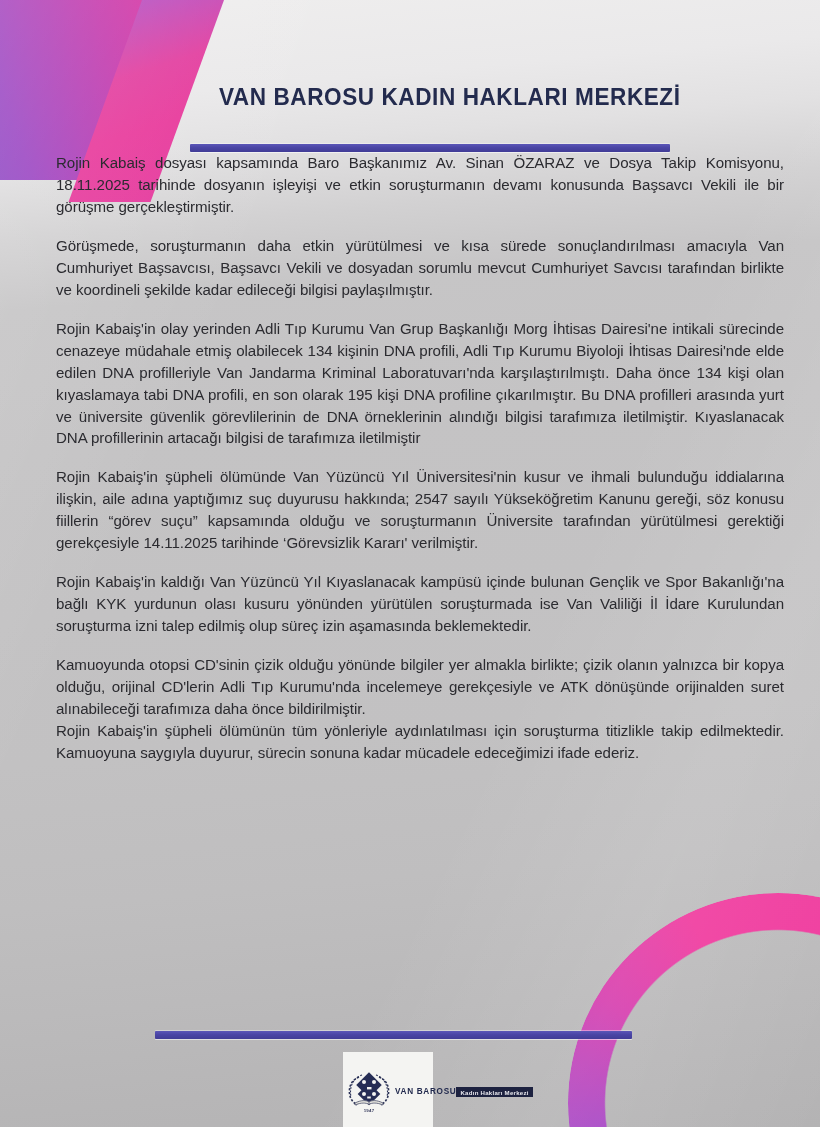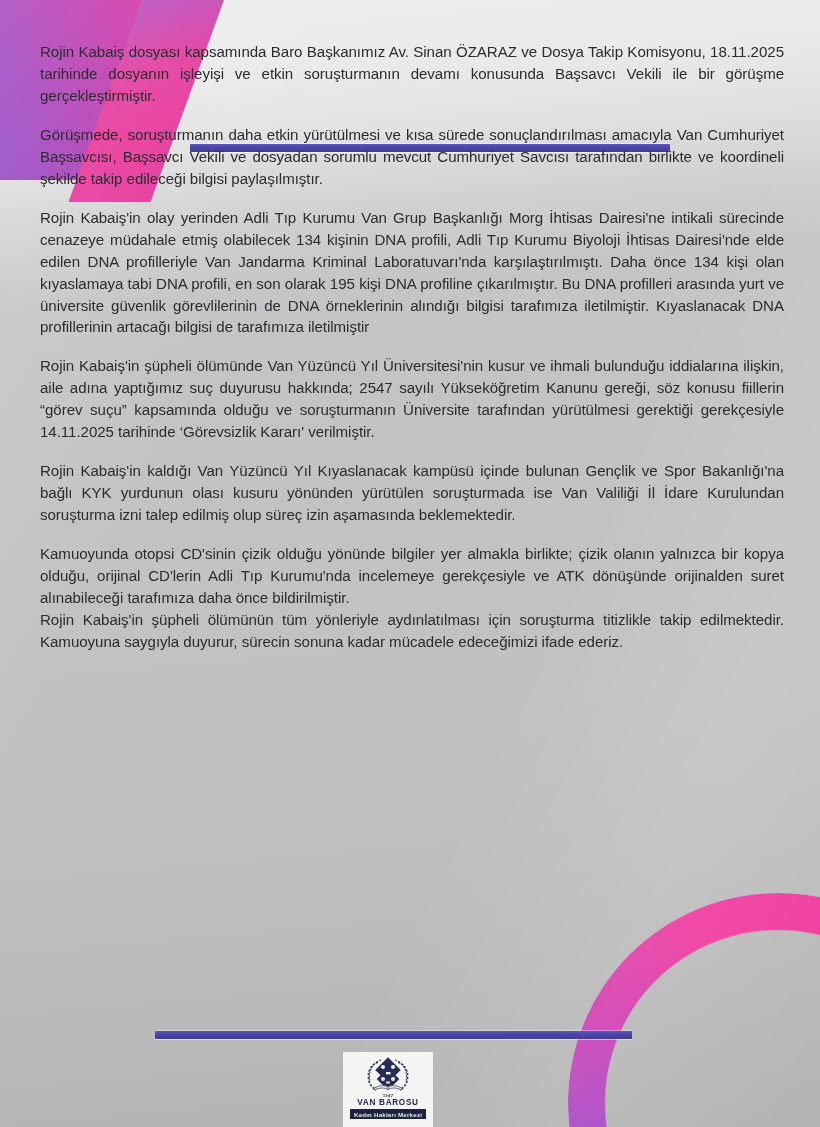--- a/index.html
+++ b/index.html
@@ -124,21 +124,21 @@
     top: 1031px;
     width: 477px;
     z-index: 4;
   }
 
   
   .body-copy {
     position: relative;
     z-index: 4;
     margin: 0;
-    padding: 41px 36px 0 40px;
+    padding: 41px 36px 0 56px;
   }
   .body-copy p {
     margin: 0 0 17px 0;
     font-size: 15.1px;
     line-height: 1.455;
     color: #2b2b30;
     text-align: justify;
     text-justify: inter-word;
     letter-spacing: -0.05px;
     font-family: "Liberation Sans", "DejaVu Sans", sans-serif;
@@ -149,21 +149,21 @@
   
   .logo-card {
     position: absolute;
     z-index: 4;
     left: 343px;
     top: 1052px;
     width: 90px;
     height: 75px;
     background: #f4f4f2;
     display: flex;
-    flex-direction: column;
+    flex-direction: row;
     align-items: center;
     justify-content: flex-start;
     padding-top: 3px;
     box-sizing: border-box;
   }
   .crest {
     width: 52px;
     height: 42px;
     position: relative;
   }
@@ -207,25 +207,28 @@
   <div class="deco-layer">
     <div class="shape-a"></div>
     <div class="shape-b"></div>
     <div class="shape-arc-clip">
       <div class="shape-arc"></div>
     </div>
   </div>
 
   <div class="sheen"></div>
 
+  <header class="header">
+    <h1 class="doc-title">VAN BAROSU KADIN HAKLARI MERKEZİ</h1>
+  </header>
   <div class="rule rule-top"></div>
 
   <main class="body-copy">
     <p>Rojin Kabaiş dosyası kapsamında Baro Başkanımız Av. Sinan ÖZARAZ ve Dosya Takip Komisyonu, 18.11.2025 tarihinde dosyanın işleyişi ve etkin soruşturmanın devamı konusunda Başsavcı Vekili ile bir görüşme gerçekleştirmiştir.</p>
-    <p>Görüşmede, soruşturmanın daha etkin yürütülmesi ve kısa sürede sonuçlandırılması amacıyla Van Cumhuriyet Başsavcısı, Başsavcı Vekili ve dosyadan sorumlu mevcut Cumhuriyet Savcısı tarafından birlikte ve koordineli şekilde takip edileceği bilgisi paylaşılmıştır.</p>
+    <p>Görüşmede, soruşturmanın daha etkin yürütülmesi ve kısa sürede sonuçlandırılması amacıyla Van Cumhuriyet Başsavcısı, Başsavcı Vekili ve dosyadan sorumlu mevcut Cumhuriyet Savcısı tarafından birlikte ve koordineli şekilde kadar edileceği bilgisi paylaşılmıştır.</p>
     <p>Rojin Kabaiş'in olay yerinden Adli Tıp Kurumu Van Grup Başkanlığı Morg İhtisas Dairesi'ne intikali sürecinde cenazeye müdahale etmiş olabilecek 134 kişinin DNA profili, Adli Tıp Kurumu Biyoloji İhtisas Dairesi'nde elde edilen DNA profilleriyle Van Jandarma Kriminal Laboratuvarı'nda karşılaştırılmıştı. Daha önce 134 kişi olan kıyaslamaya tabi DNA profili, en son olarak 195 kişi DNA profiline çıkarılmıştır. Bu DNA profilleri arasında yurt ve üniversite güvenlik görevlilerinin de DNA örneklerinin alındığı bilgisi tarafımıza iletilmiştir. Kıyaslanacak DNA profillerinin artacağı bilgisi de tarafımıza iletilmiştir</p>
     <p>Rojin Kabaiş'in şüpheli ölümünde Van Yüzüncü Yıl Üniversitesi'nin kusur ve ihmali bulunduğu iddialarına ilişkin, aile adına yaptığımız suç duyurusu hakkında; 2547 sayılı Yükseköğretim Kanunu gereği, söz konusu fiillerin “görev suçu” kapsamında olduğu ve soruşturmanın Üniversite tarafından yürütülmesi gerektiği gerekçesiyle 14.11.2025 tarihinde ‘Görevsizlik Kararı' verilmiştir.</p>
     <p>Rojin Kabaiş'in kaldığı Van Yüzüncü Yıl Kıyaslanacak kampüsü içinde bulunan Gençlik ve Spor Bakanlığı'na bağlı KYK yurdunun olası kusuru yönünden yürütülen soruşturmada ise Van Valiliği İl İdare Kurulundan soruşturma izni talep edilmiş olup süreç izin aşamasında beklemektedir.</p>
     <p class="tight">Kamuoyunda otopsi CD'sinin çizik olduğu yönünde bilgiler yer almakla birlikte; çizik olanın yalnızca bir kopya olduğu, orijinal CD'lerin Adli Tıp Kurumu'nda incelemeye gerekçesiyle ve ATK dönüşünde orijinalden suret alınabileceği tarafımıza daha önce bildirilmiştir.</p>
     <p>Rojin Kabaiş'in şüpheli ölümünün tüm yönleriyle aydınlatılması için soruşturma titizlikle takip edilmektedir. Kamuoyuna saygıyla duyurur, sürecin sonuna kadar mücadele edeceğimizi ifade ederiz.</p>
   </main>
 
   <div class="rule rule-bottom"></div>
 
   <div class="logo-card">

